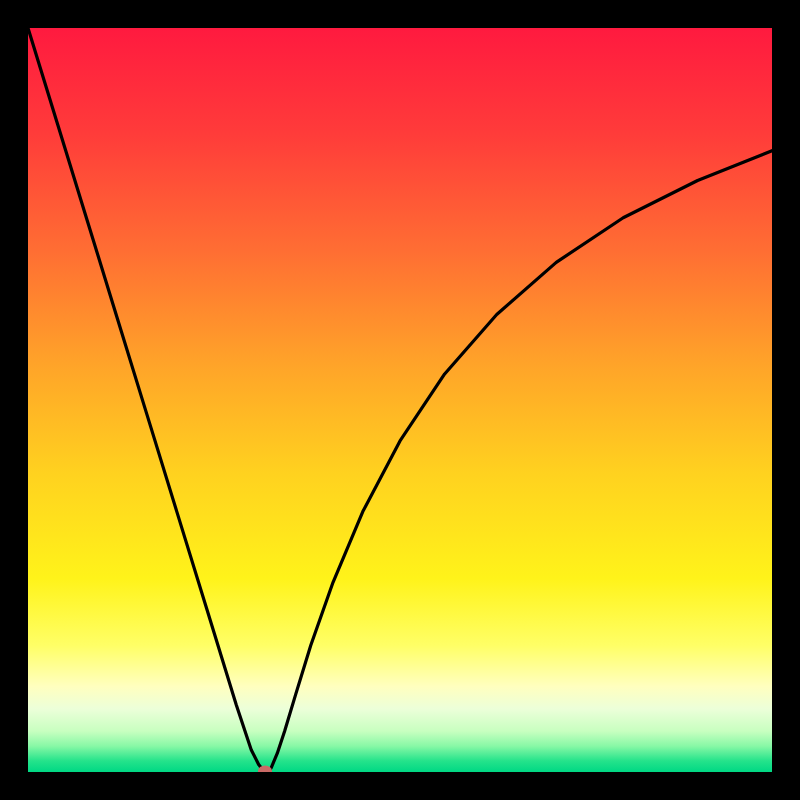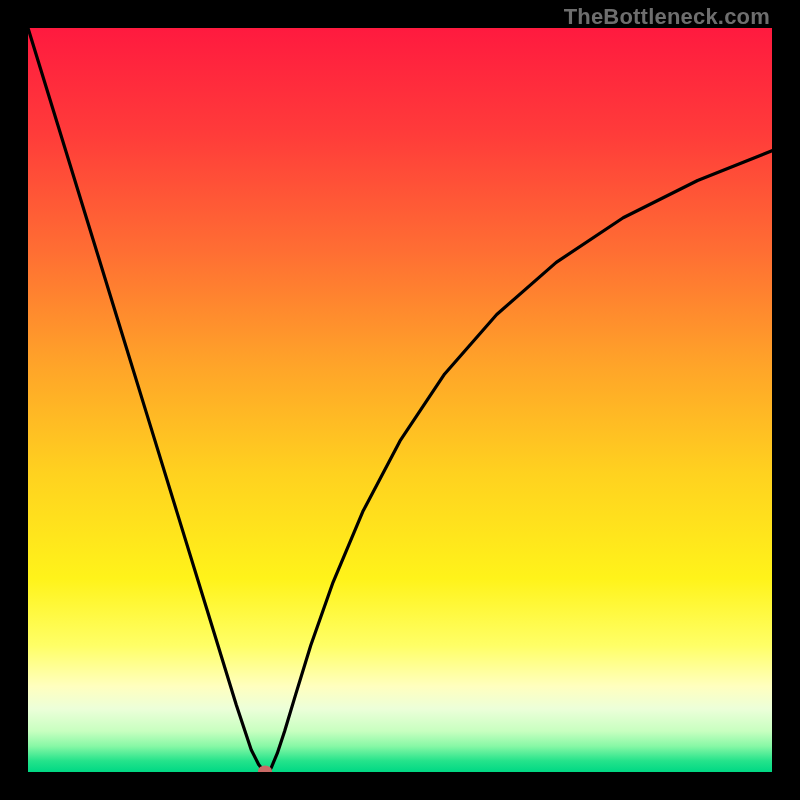--- a/index.html
+++ b/index.html
@@ -87,15 +87,14 @@
     </svg>
 
     <svg class="curve-layer" viewBox="0 0 744 744" preserveAspectRatio="none">
       <path id="curve-path" fill="none" stroke="#000000" stroke-width="3.2" stroke-linecap="round" stroke-linejoin="round" d="M 0.00 0.00 L 29.76 96.72 L 59.52 193.44 L 89.28 290.16 L 119.04 386.88 L 148.80 483.60 L 178.56 580.32 L 208.32 677.04 L 223.20 721.68 L 230.64 736.56 L 236.59 744.00 L 238.08 744.00 L 240.31 744.00 L 243.29 739.54 L 249.24 725.40 L 256.68 703.08 L 267.84 665.88 L 282.72 617.52 L 305.04 554.28 L 334.80 483.60 L 372.00 412.92 L 416.64 345.96 L 468.72 286.44 L 528.24 234.36 L 595.20 189.72 L 669.60 152.52 L 744.00 122.76"></path>
     </svg>
 
     <div id="min-marker" class="marker" style="left: 236.592px; top: 743px; background: rgb(201, 106, 102);"></div>
 
   </div>
 
-  <div class="watermark">TheBottleneck.com</div>
 
 </div>
 
 </body></html>

